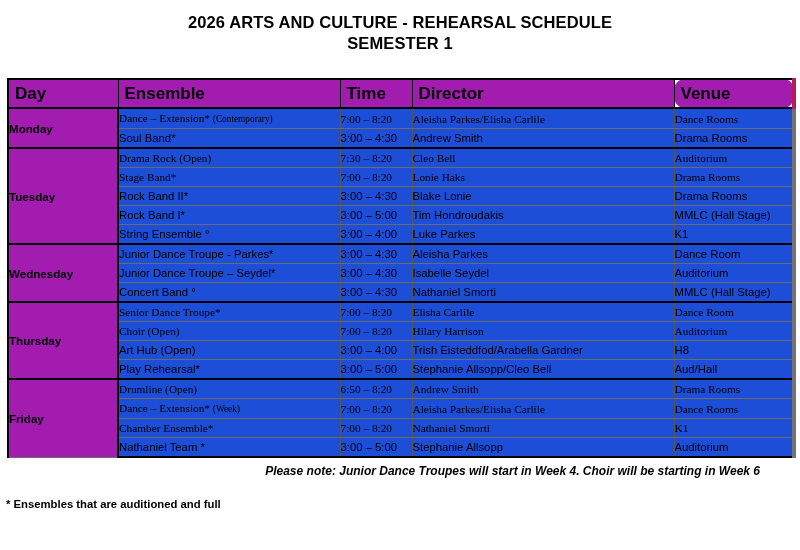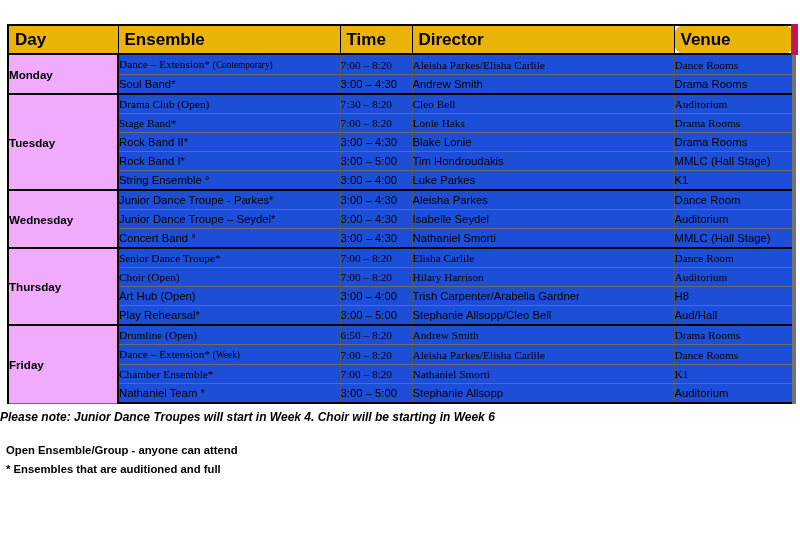--- a/index.html
+++ b/index.html
@@ -60,62 +60,62 @@
   col.c-ven    { width: 120px; }
 
   
   tr.head th {
     font-size: 17px;
     font-weight: bold;
     text-align: left;
     height: 27px;
     line-height: 27px;
     padding-left: 6px;
-    background: #eab308;
+    background: #a21caf;
     border-top: 2.5px solid #000;
     border-bottom: 2.5px solid #000;
     border-right: 1.2px solid #000;
   }
-  tr.head th.last { border-right: 7px solid #be185d; border-radius: 11px; }
+  tr.head th.last { border-right: 4px solid #be185d; border-radius: 11px; }
   tr.head th.first { border-left: 2px solid #000; }
 
   
   td.cell {
     height: 18px;
     line-height: 18px;
     padding-left: 6px;
     border-right: 1.2px solid #555;
     border-bottom: 1px solid #6b6b6b;
     white-space: nowrap;
     overflow: hidden;
   }
   td.cell.ven { border-right: 4px solid #737373; margin-left: 8px; }
   td.day {
     font-weight: bold;
     font-size: 11.6px;
-    background: #f0abfc;
+    background: #a21caf;
     border-left: 2px solid #000;
     border-right: 2px solid #000;
     padding-left: 8px;
     vertical-align: top;
     padding-top: 3px;
     line-height: 15px;
   }
   
   tr.group-start > td { border-top: 2.5px solid #000; }
   tr.table-last > td { border-bottom: 2.5px solid #000; }
 
   .bg-blue  { background: #1d4ed8; font-family: Liberation Serif, serif; }
   .bg-green { background: #1d4ed8; }
 
   .small-paren { font-size: 9.3px; }
 
   
   .note {
-    text-align: left;
+    text-align: right;
     font-weight: bold;
     font-style: italic;
     font-size: 12px;
     margin-top: 6px;
     padding-right: 40px;
   }
 
   
   .footnotes {
     margin-top: 17px;
@@ -126,20 +126,24 @@
     font-size: 11.3px;
     line-height: 19px;
   }
   .footnote .ring { font-size: 8.5px; vertical-align: super; }
 </style>
 </head>
 <body>
 
 <div class="page">
 
+  <div class="title-block">
+    <div class="title-line">2026 ARTS AND CULTURE - REHEARSAL SCHEDULE</div>
+    <div class="title-line">SEMESTER 1</div>
+  </div>
 
   <div class="table-wrap">
     <table class="schedule">
       <colgroup>
         <col class="c-day">
           <col class="c-ens">
           <col class="c-time">
           <col class="c-dir">
           <col class="c-ven">
       </colgroup>
@@ -161,21 +165,21 @@
             <td class="cell bg-blue ven">Dance Rooms</td>
           </tr>
           <tr>
             <td class="cell bg-green"><span>Soul Band*</span></td>
             <td class="cell bg-green">3:00 – 4:30</td>
             <td class="cell bg-green">Andrew Smith</td>
             <td class="cell bg-green ven">Drama Rooms</td>
           </tr>
           <tr class="group-start">
             <td class="cell day" rowspan="5">Tuesday</td>
-            <td class="cell bg-blue"><span>Drama Club (Open)</span></td>
+            <td class="cell bg-blue"><span>Drama Rock (Open)</span></td>
             <td class="cell bg-blue">7:30 – 8:20</td>
             <td class="cell bg-blue">Cleo Bell</td>
             <td class="cell bg-blue ven">Auditorium</td>
           </tr>
           <tr>
             <td class="cell bg-blue"><span>Stage Band*</span></td>
             <td class="cell bg-blue">7:00 – 8:20</td>
             <td class="cell bg-blue">Lonie Haks</td>
             <td class="cell bg-blue ven">Drama Rooms</td>
           </tr>
@@ -225,21 +229,21 @@
           </tr>
           <tr>
             <td class="cell bg-blue"><span>Choir (Open)</span></td>
             <td class="cell bg-blue">7:00 – 8:20</td>
             <td class="cell bg-blue">Hilary Harrison</td>
             <td class="cell bg-blue ven">Auditorium</td>
           </tr>
           <tr>
             <td class="cell bg-green"><span>Art Hub (Open)</span></td>
             <td class="cell bg-green">3:00 – 4:00</td>
-            <td class="cell bg-green">Trish Carpenter/Arabella Gardner</td>
+            <td class="cell bg-green">Trish Eisteddfod/Arabella Gardner</td>
             <td class="cell bg-green ven">H8</td>
           </tr>
           <tr>
             <td class="cell bg-green"><span>Play Rehearsal*</span></td>
             <td class="cell bg-green">3:00 – 5:00</td>
             <td class="cell bg-green">Stephanie Allsopp/Cleo Bell</td>
             <td class="cell bg-green ven">Aud/Hall</td>
           </tr>
           <tr class="group-start">
             <td class="cell day" rowspan="4">Friday</td>
@@ -267,21 +271,18 @@
             <td class="cell bg-green ven">Auditorium</td>
           </tr>
         </tbody>
     </table>
   </div>
 
   <div class="note">Please note: Junior Dance Troupes will start in Week 4. Choir will be starting in Week 6</div>
 
   <div class="footnotes">
     <div class="footnote">
-      <span>Open Ensemble/Group - anyone can attend</span>
-    </div>
-    <div class="footnote">
       <span>*</span>
       <span>Ensembles that are auditioned and full</span>
     </div>
   </div>
 
 </div>
 
 </body></html>

